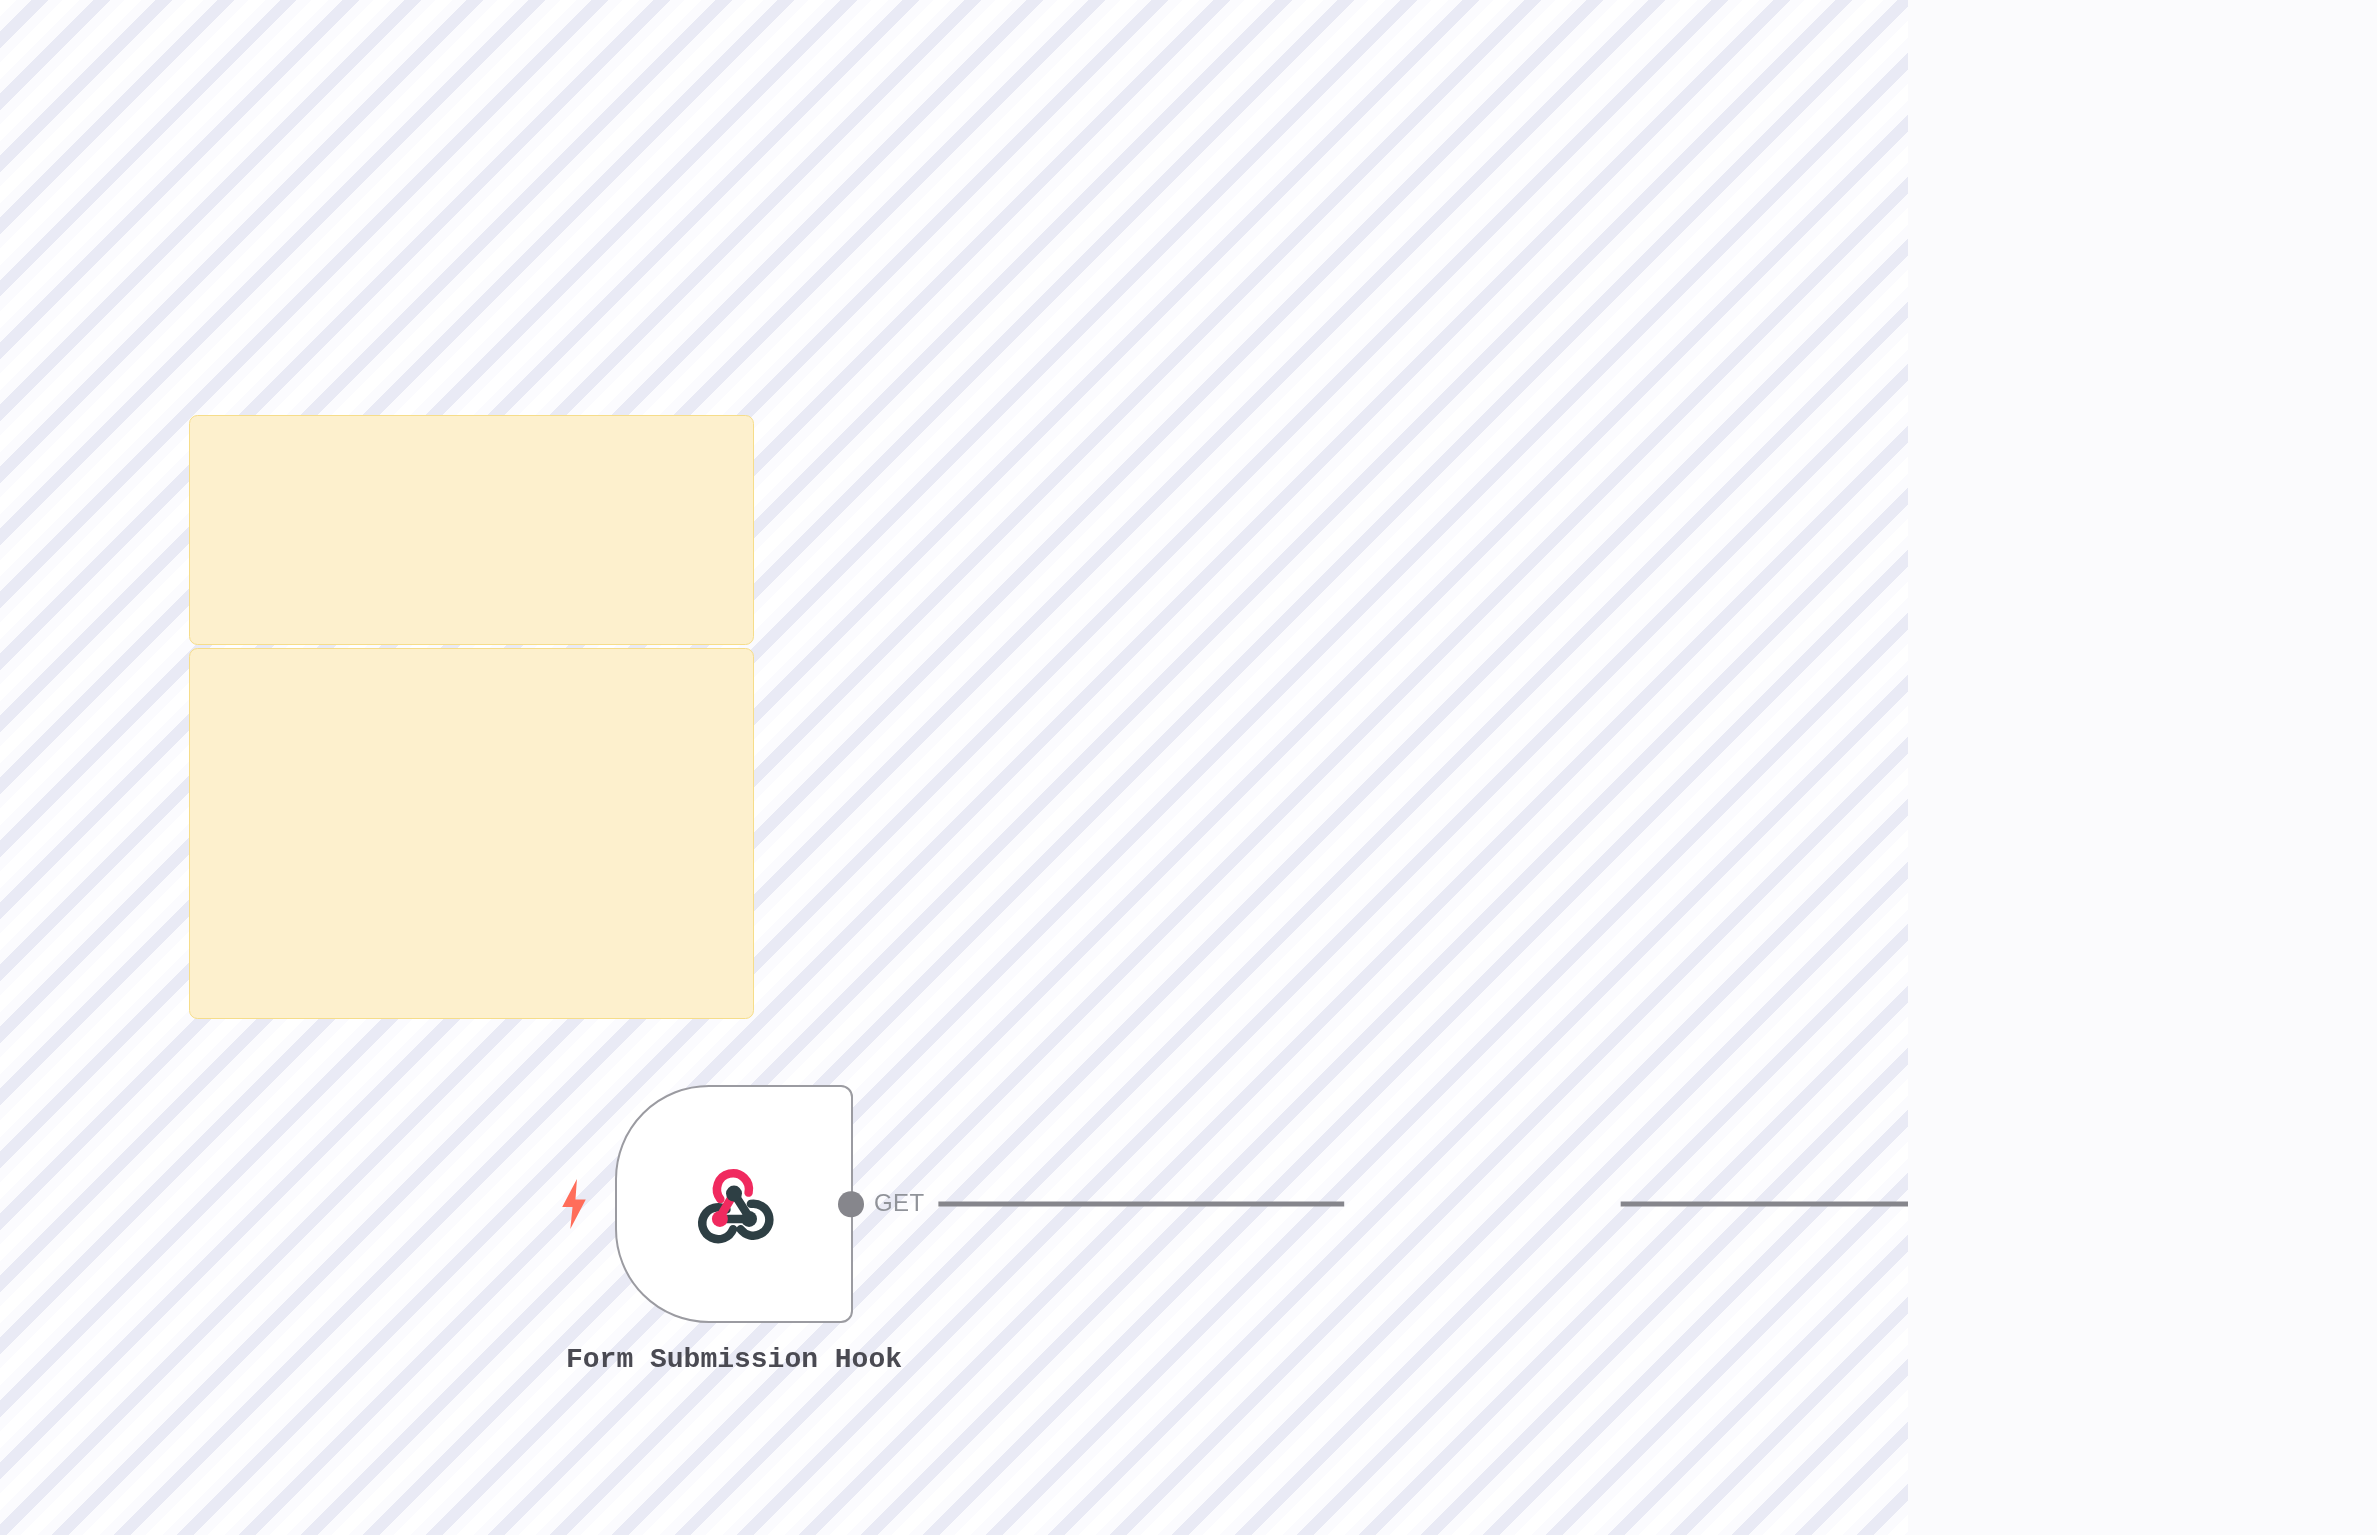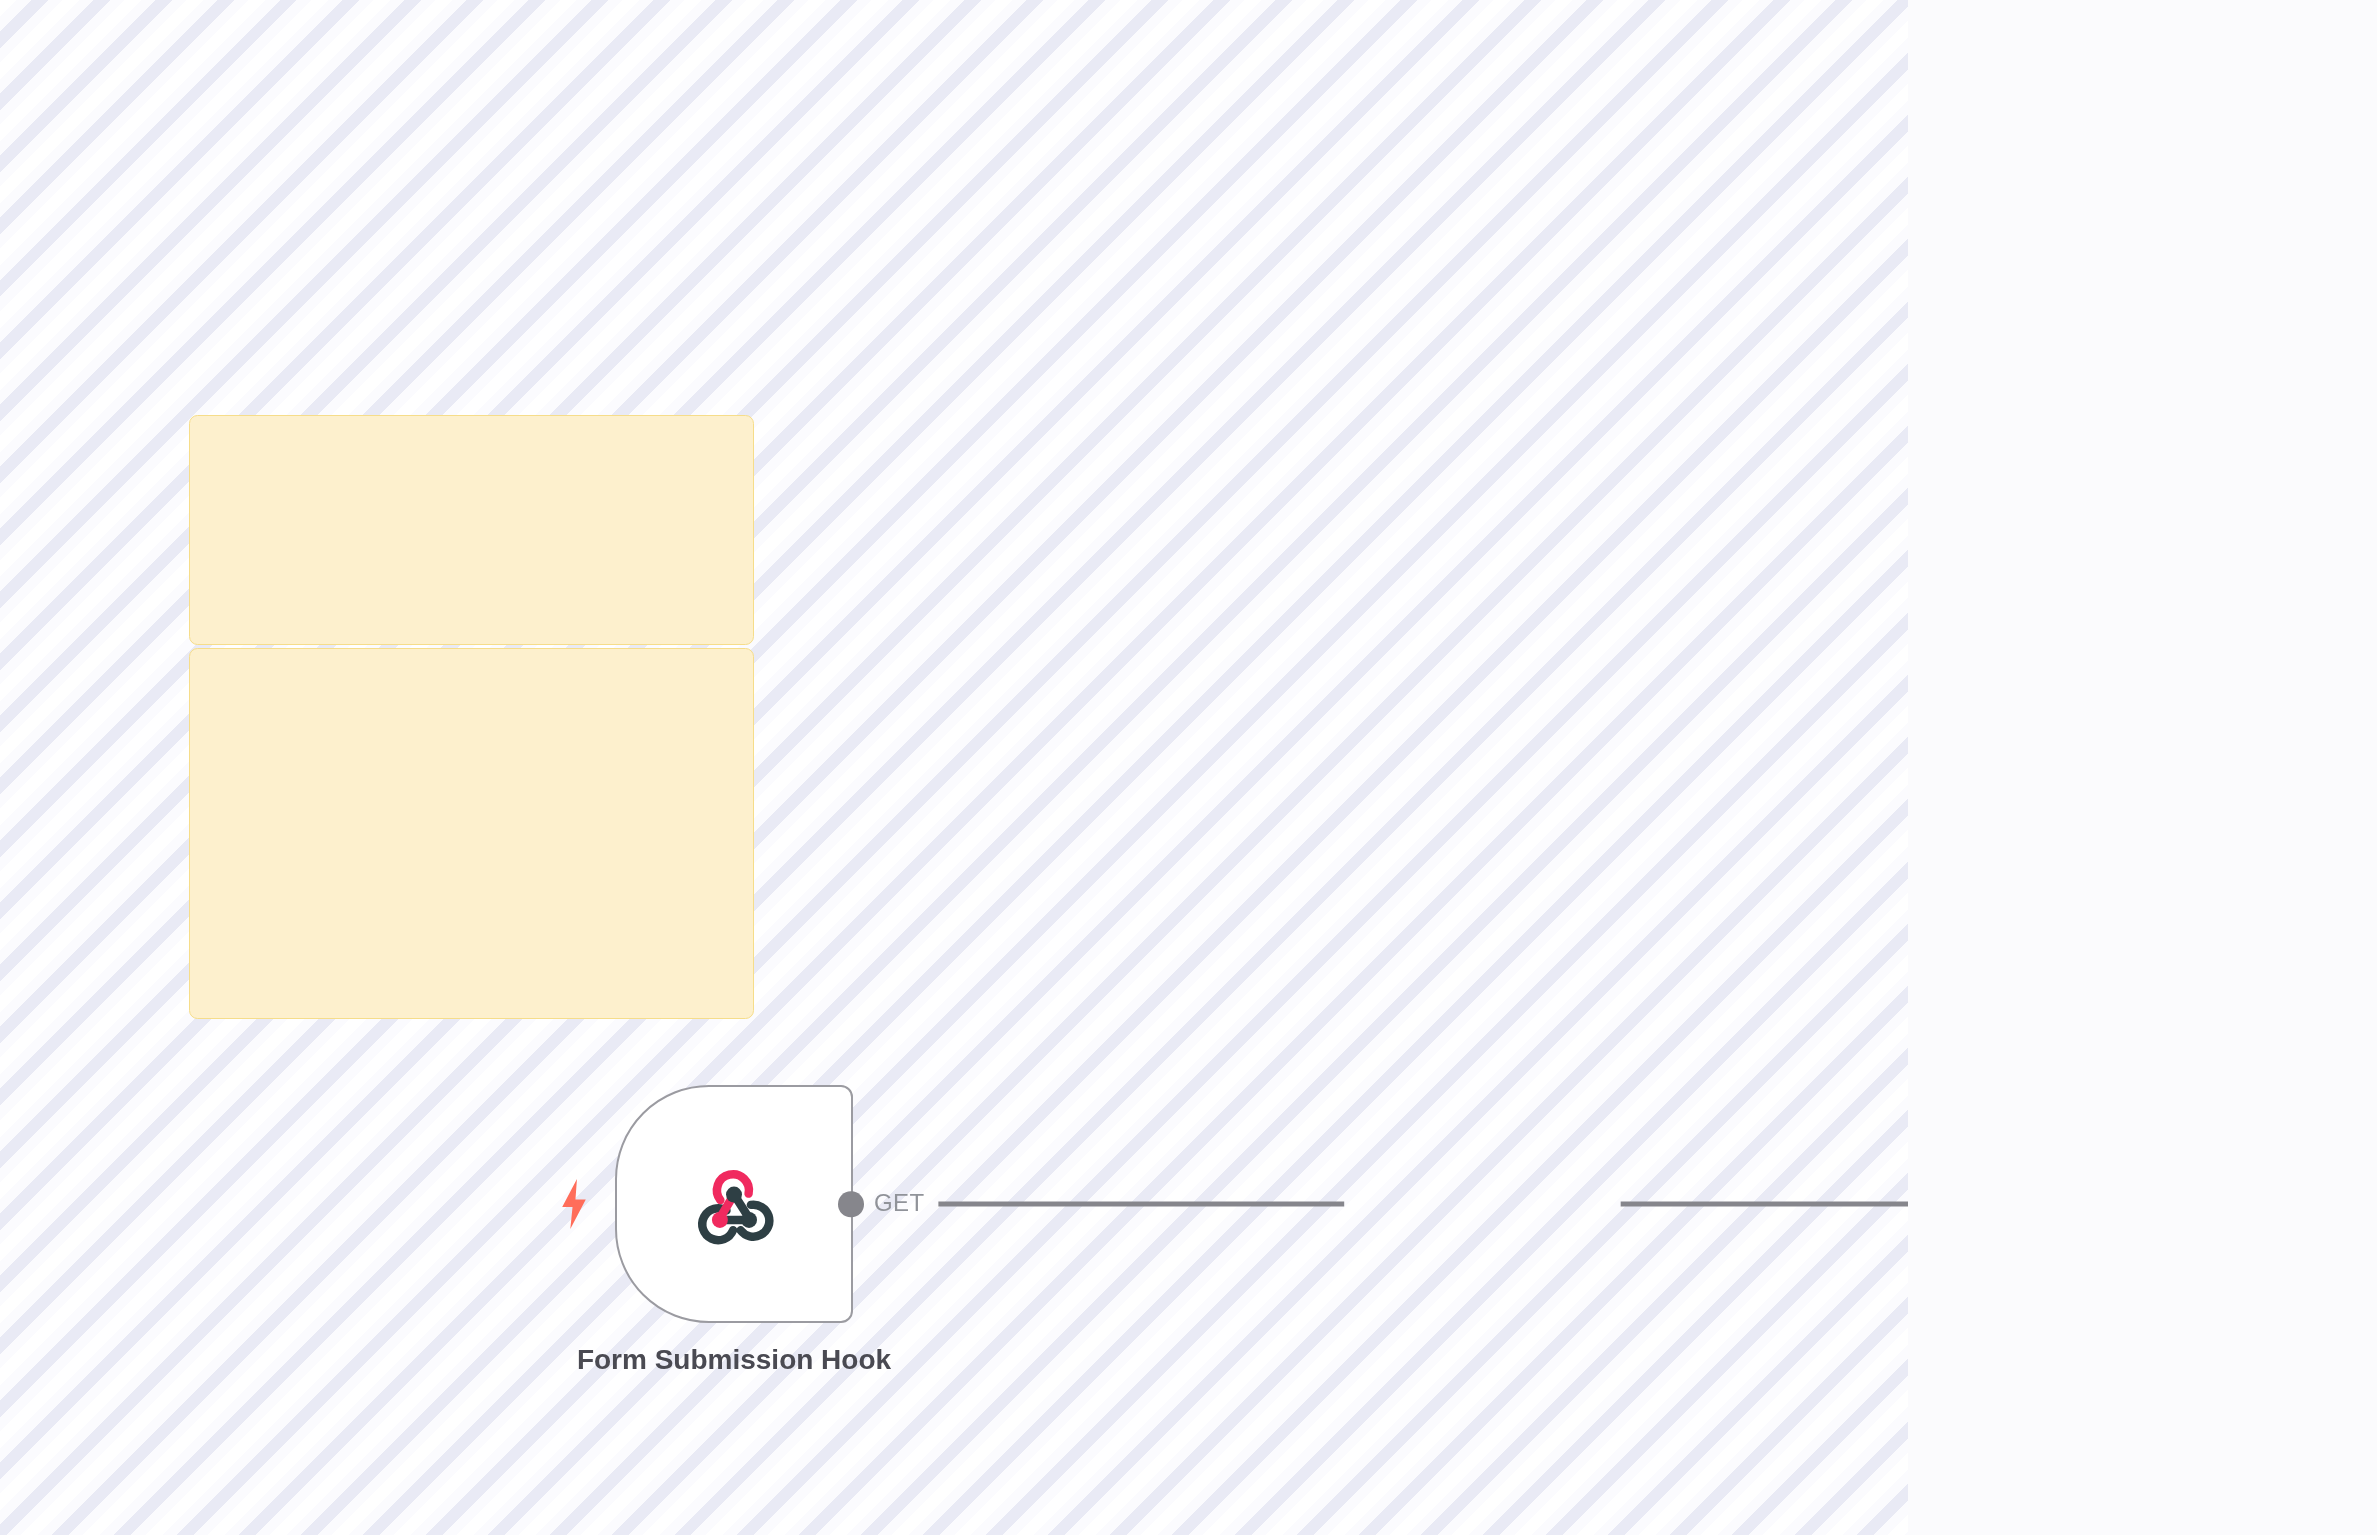--- a/index.html
+++ b/index.html
@@ -69,20 +69,21 @@
     color: #909399;
     font-family: "Liberation Sans", sans-serif;
     letter-spacing: 0.4px;
     line-height: 1;
     white-space: nowrap;
   }
 
   
   .node-wrap {
     position: absolute;
+    font-family: Liberation Mono, monospace;
   }
   .node-box {
     position: relative;
     width: 100%;
     height: 100%;
     box-sizing: border-box;
     background: #ffffff;
     border: 2.6px solid #9b9ba1;
     border-radius: 12px;
     display: flex;

